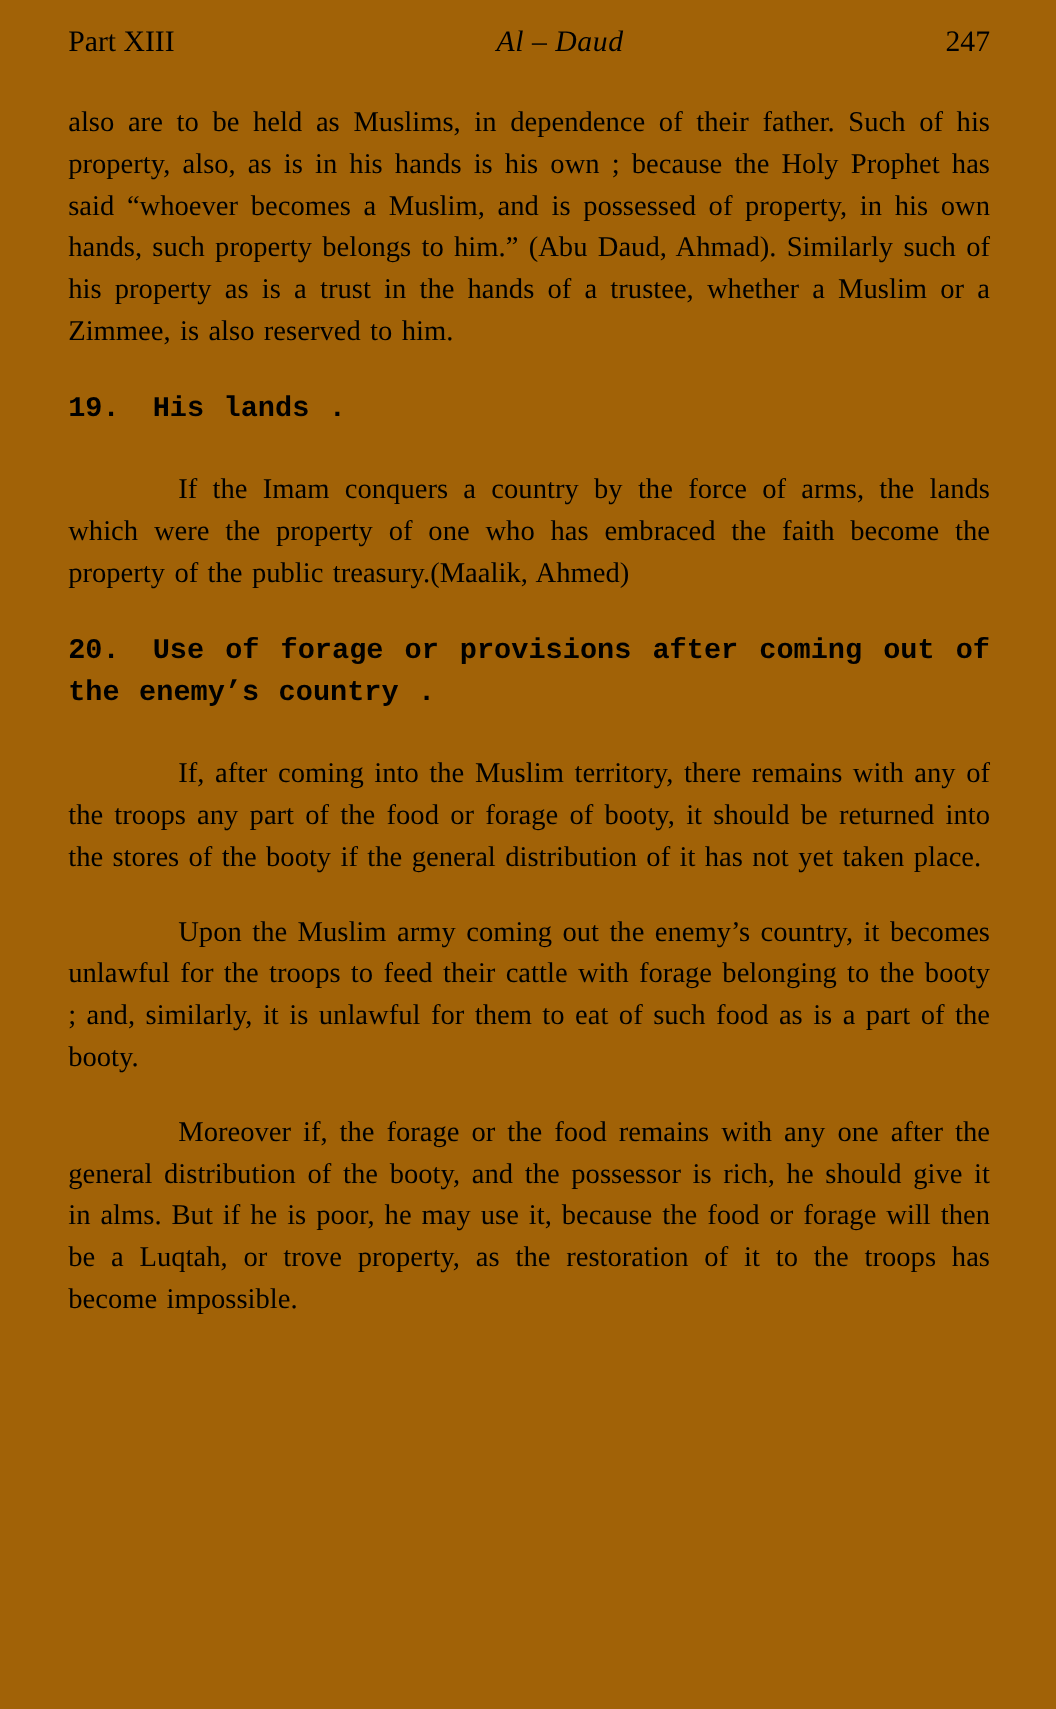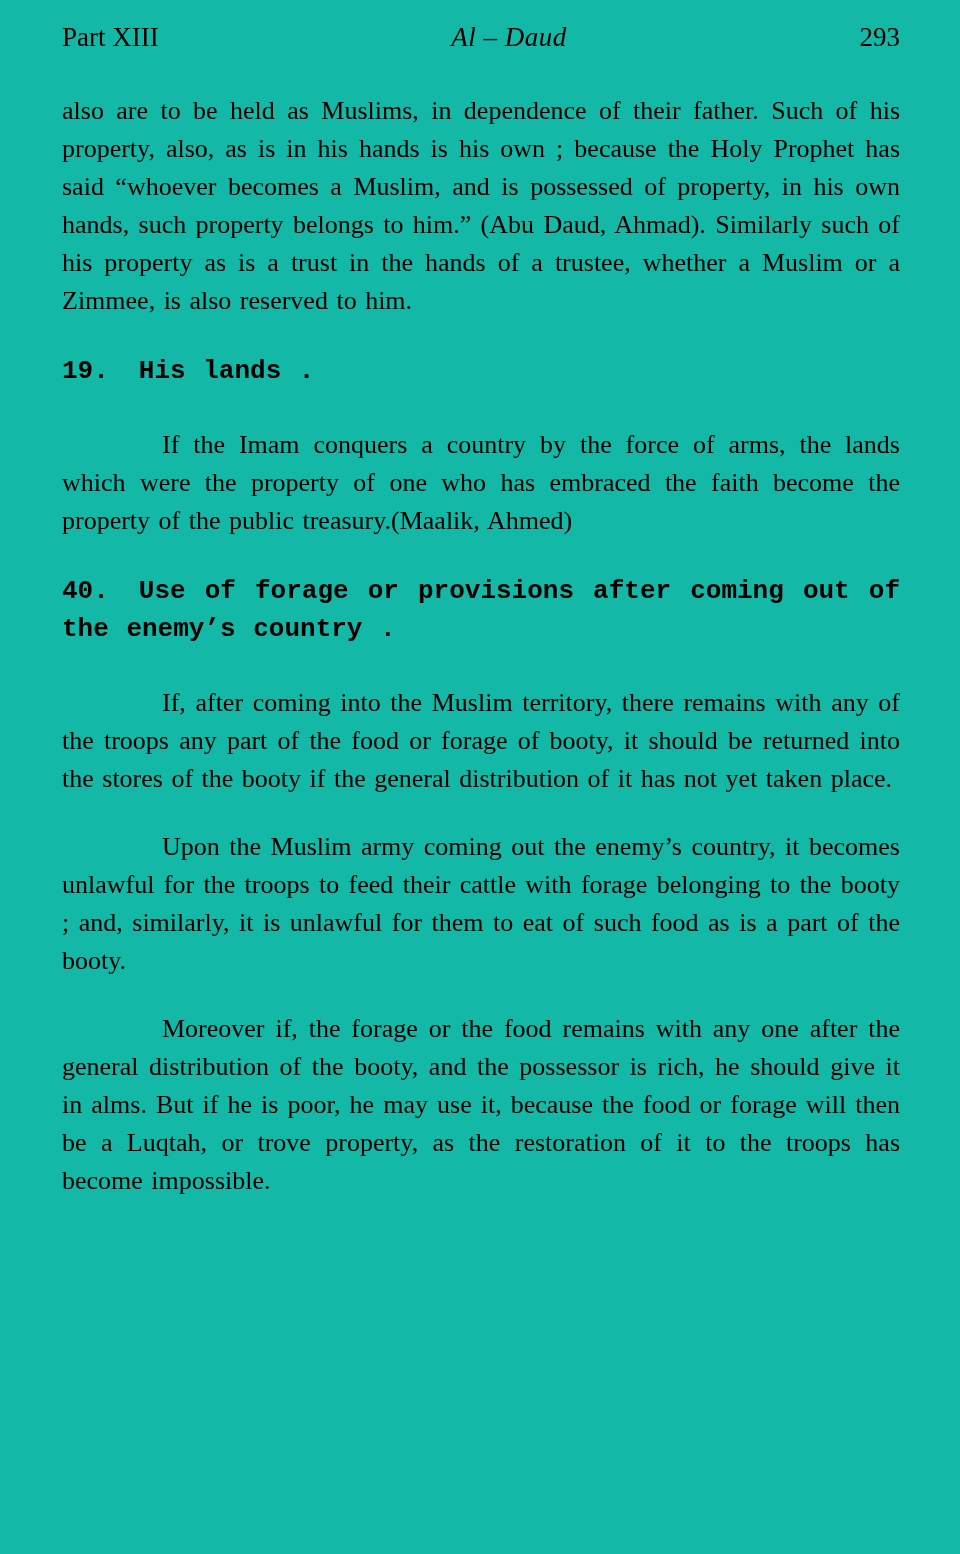--- a/index.html
+++ b/index.html
@@ -5,21 +5,21 @@
   html, body {
     margin: 0;
     padding: 0;
     background: #ffffff;
   }
   .page {
     position: relative;
     width: 960px;
     height: 1554px;
     box-sizing: border-box;
-    background: #14b8a6;
+    background: #a16207;
     color: #000000;
     font-family: "Liberation Serif", "DejaVu Serif", serif;
     padding: 20px 60px 11px 62px;
     overflow: hidden;
   }
   .page-header {
     display: flex;
     justify-content: space-between;
     align-items: baseline;
     font-size: 27px;
@@ -55,35 +55,35 @@
   }
 </style>
 </head>
 <body>
 
 <div class="page">
 
   <header class="page-header">
     <span class="part-label">Part XIII</span>
     <span class="running-title">Al – Daud</span>
-    <span class="page-number">293</span>
+    <span class="page-number">247</span>
   </header>
 
   <main class="page-body">
 
     <p class="para">also are to be held as Muslims, in dependence of their father. Such of his property, also, as is in his hands is his own ; because the Holy Prophet has said “whoever becomes a Muslim, and is possessed of property, in his own hands, such property belongs to him.” (Abu Daud, Ahmad). Similarly such of his property as is a trust in the hands of a trustee, whether a Muslim or a Zimmee, is also reserved to him.</p>
 
     <h2 class="section-heading">
       <span class="sec-num">19.</span><span class="sec-title">His lands .</span>
     </h2>
 
     <p class="para indent">If the Imam conquers a country by the force of arms, the lands which were the property of one who has embraced the faith become the property of the public treasury.(Maalik, Ahmed)</p>
 
     <h2 class="section-heading">
-      <span class="sec-num">40.</span><span class="sec-title">Use of forage or provisions after coming out of the enemy’s country .</span>
+      <span class="sec-num">20.</span><span class="sec-title">Use of forage or provisions after coming out of the enemy’s country .</span>
     </h2>
 
     <p class="para indent">If, after coming into the Muslim territory, there remains with any of the troops any part of the food or forage of booty, it should be returned into the stores of the booty if the general distribution of it has not yet taken place.</p>
 
     <p class="para indent">Upon the Muslim army coming out the enemy’s country, it becomes unlawful for the troops to feed their cattle with forage belonging to the booty ; and, similarly, it is unlawful for them to eat of such food as is a part of the booty.</p>
 
     <p class="para indent">Moreover if, the forage or the food remains with any one after the general distribution of the booty, and the possessor is rich, he should give it in alms. But if he is poor, he may use it, because the food or forage will then be a Luqtah, or trove property, as the restoration of it to the troops  has become impossible.</p>
 
   </main>
 

